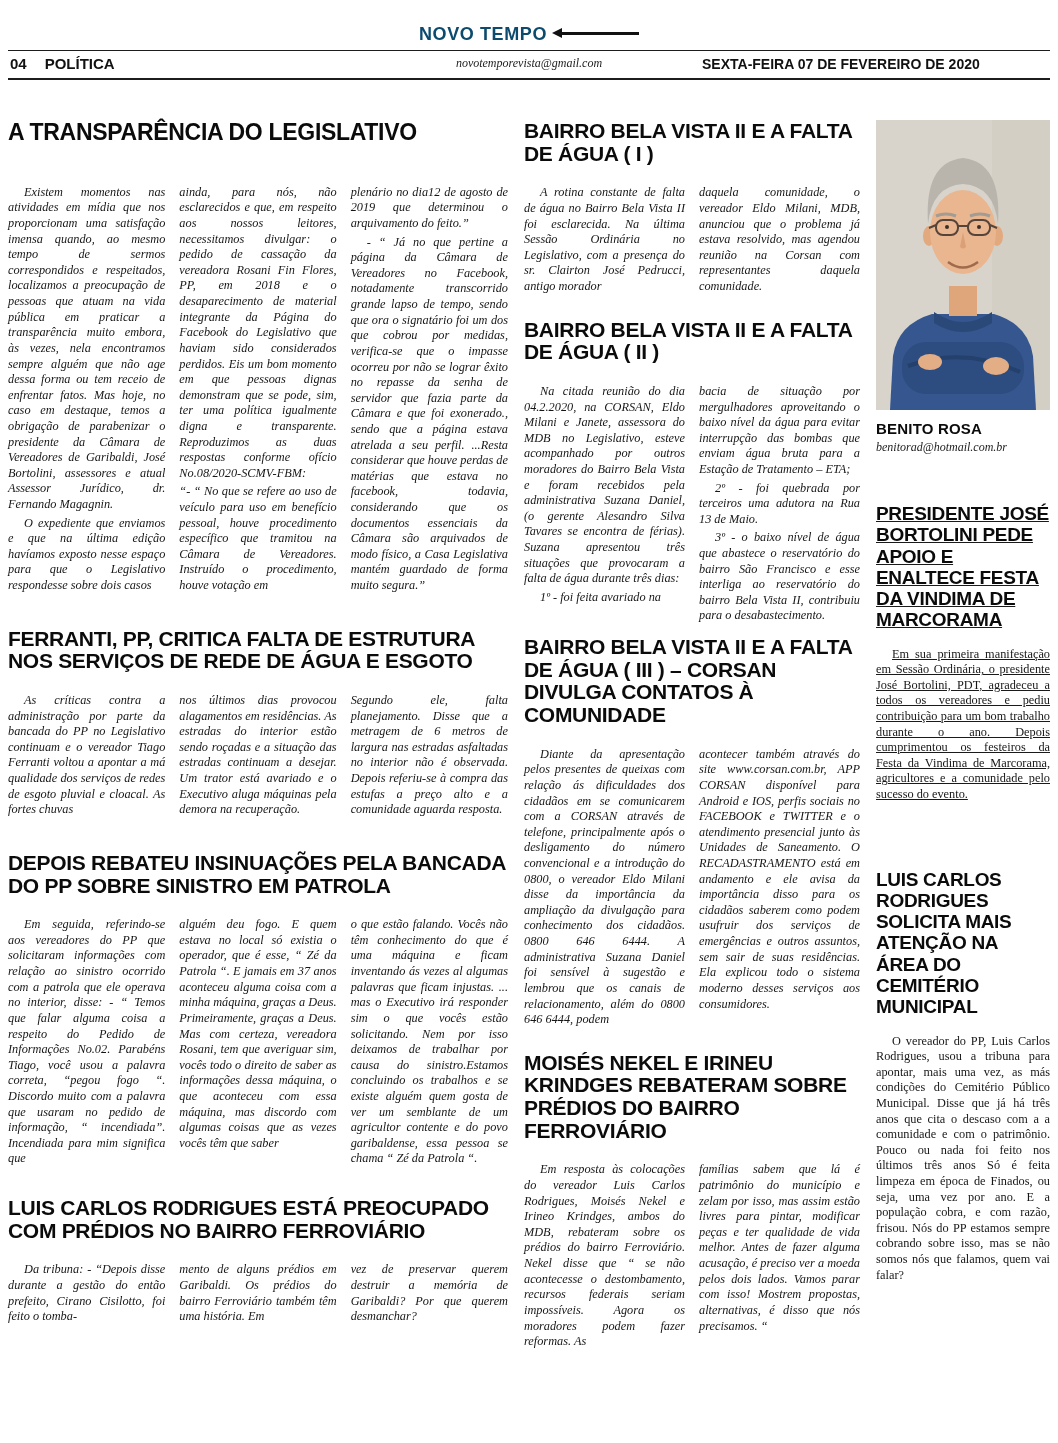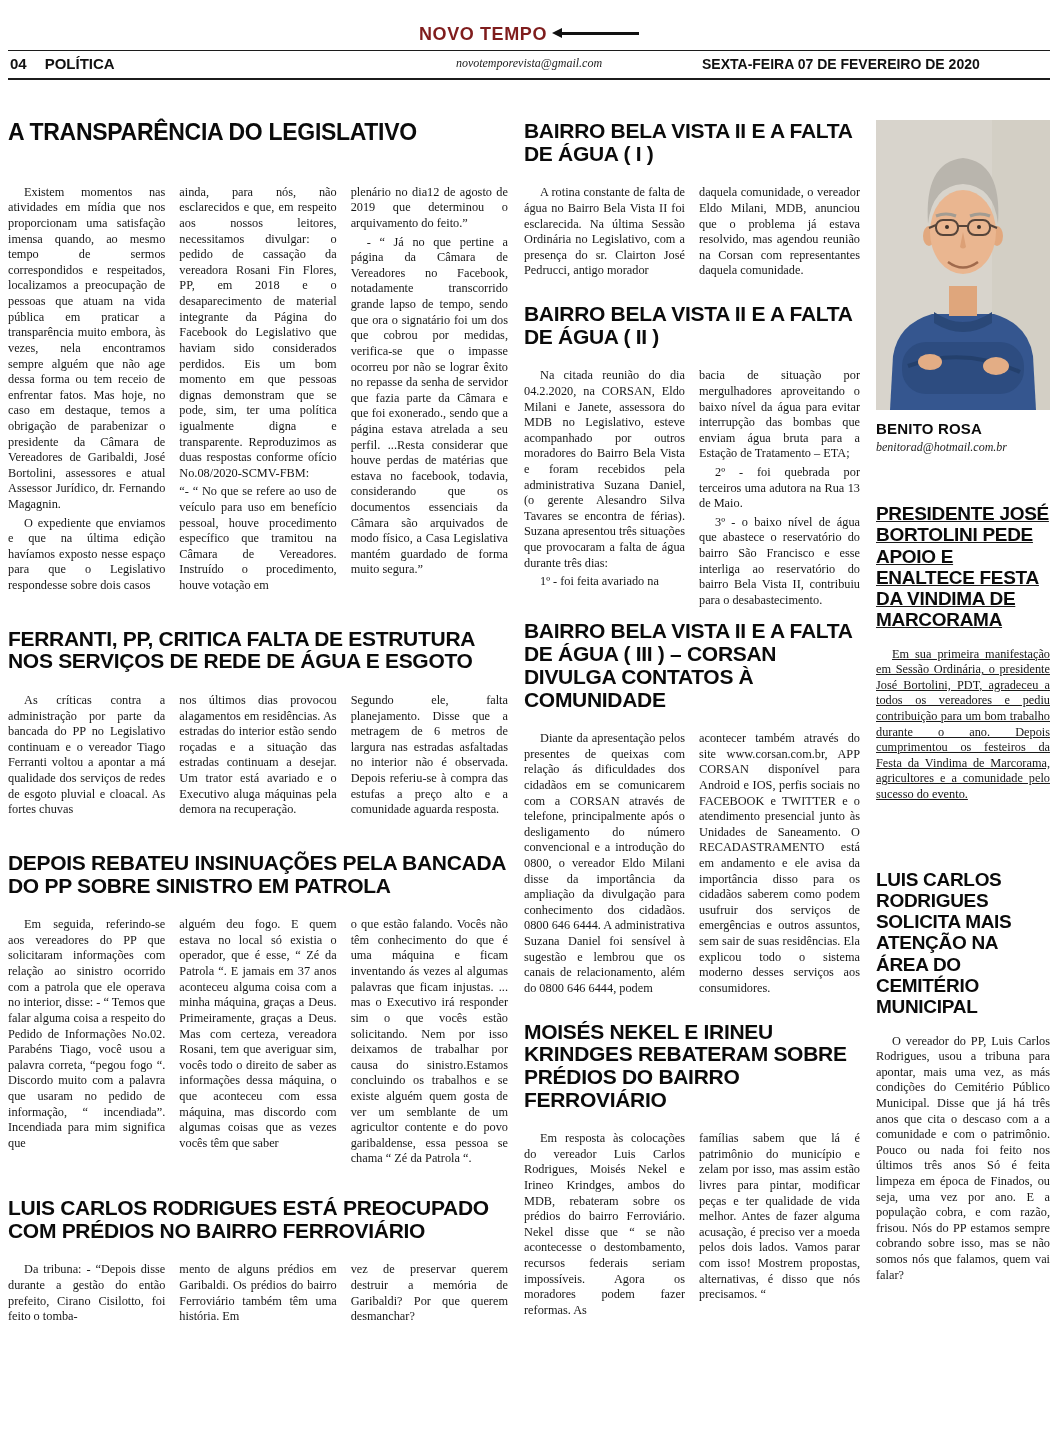--- a/index.html
+++ b/index.html
@@ -6,21 +6,21 @@
   html, body { background:#ffffff; }
   .page {
     width:1058px; height:1443px; margin:0 auto; background:#ffffff;
     font-family:"Liberation Serif","DejaVu Serif",serif;
     color:#1a1a1a; overflow:hidden; padding:24px 8px 0;
   }
 
   
   .masthead { text-align:center; height:26px; position:relative; }
   .masthead-title {
-    color:#7f1d1d; font-family:"Liberation Sans","DejaVu Sans",sans-serif;
+    color:#0c4a6e; font-family:"Liberation Sans","DejaVu Sans",sans-serif;
     font-weight:700; font-size:18px; letter-spacing:.6px; vertical-align:middle;
   }
   .masthead-arrow {
     display:inline-block; vertical-align:middle; margin-left:14px;
     width:78px; height:3px; background:#111; position:relative; top:-1px;
   }
   .masthead-arrow::before {
     content:""; position:absolute; left:-9px; top:-4px;
     border-right:10px solid #111; border-top:5.5px solid transparent; border-bottom:5.5px solid transparent;
   }
@@ -39,21 +39,21 @@
 
   
   .headline {
     font-family:"Liberation Sans","DejaVu Sans",sans-serif; font-weight:700;
     color:#0b0b0b; letter-spacing:-.3px; line-height:1.08;
   }
   .h-xl { font-size:23px; margin-bottom:40px; }
   .h-lg { font-size:21px; margin-bottom:20px; }
   .h-md { font-size:19px; margin-bottom:16px; line-height:1.12; }
 
-  .cols { display:flex; gap:14px; }
+  .cols { display:flex; gap:14px;font-style:italic; }
   .col { flex:1; min-width:0; font-size:12.3px; line-height:1.27; text-align:justify; color:#161616; }
   .col p { text-indent:16px; }
   .col p.noind { text-indent:0; }
   .col p + p { margin-top:3px; }
 
   .a-transparencia { margin-bottom:34px; }
   .a-ferranti      { margin-bottom:34px; }
   .a-patrola       { margin-bottom:30px; }
   .a-bv1           { margin-bottom:24px; }
   .a-bv2           { margin-bottom:12px; }

